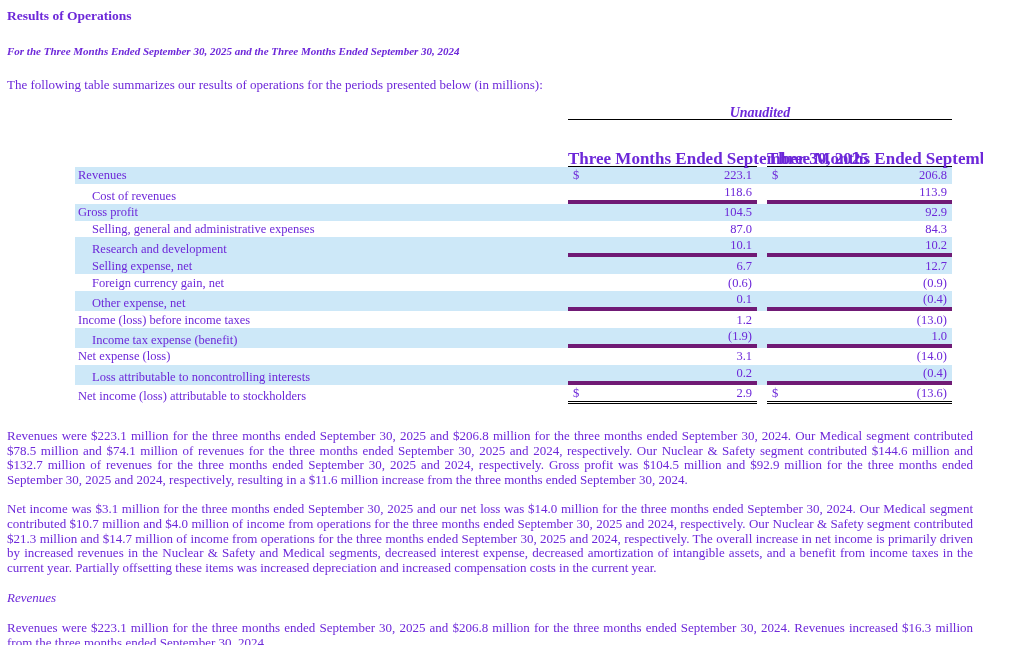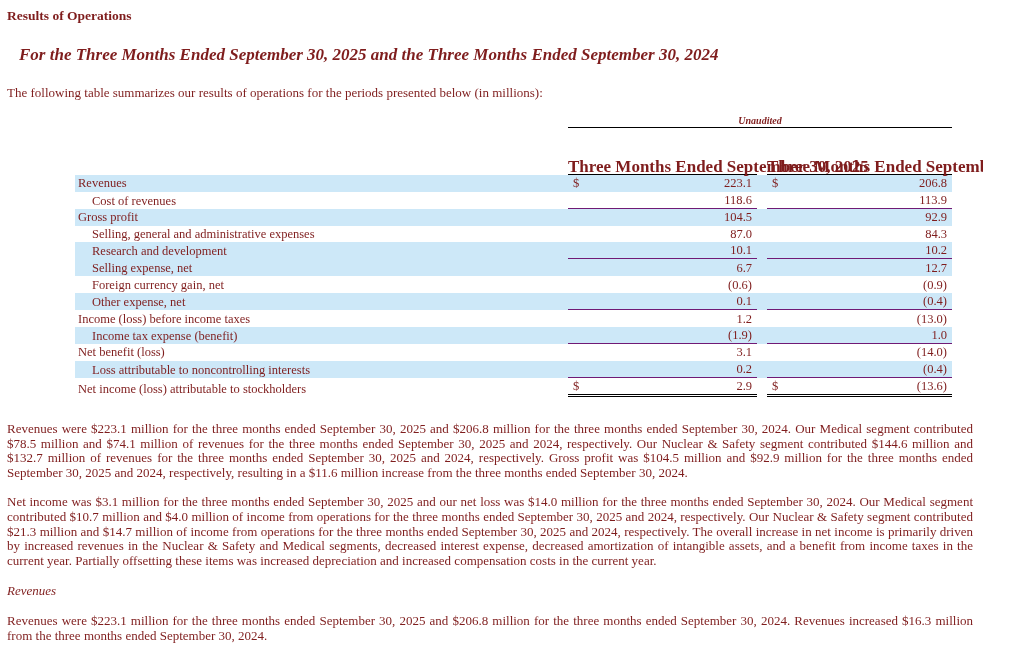--- a/index.html
+++ b/index.html
@@ -6,36 +6,36 @@
     margin: 0;
     padding: 0;
     background: #ffffff;
   }
   .page {
     position: relative;
     width: 983px;
     height: 645px;
     overflow: hidden;
     background: #ffffff;
-    color: #7f1d1d;
+    color: #6d28d9;
     font-family: "Liberation Serif", "DejaVu Serif", serif;
     font-size: 13px;
     box-sizing: border-box;
     padding: 8px 10px 0 7px;
   }
   .title {
     font-weight: bold;
     font-size: 13.5px;
     margin: 0 0 21px 0;
   }
   .subtitle {
     font-weight: bold;
     font-style: italic;
-    font-size: 17px;
-    margin: 0 0 20px 12px;
+    font-size: 11px;
+    margin: 0 0 20px 0;
   }
   .intro {
     margin: 0 0 13px 0;
   }
   
   .fin-table {
     margin-left: 68px;
     width: 877px;
     font-size: 12.5px;
     margin-bottom: 25px;
@@ -57,33 +57,33 @@
   .lbl-cell.ind { padding-left: 17px; }
   .val-cell {
     flex: 0 0 189px;
     width: 189px;
     display: flex;
     justify-content: space-between;
     padding: 0 5px;
     box-sizing: border-box;
   }
   .val-cell.c2 { flex: 0 0 185px; width: 185px; }
-  .val-cell.bb  { border-bottom: 1px solid #701a75; }
+  .val-cell.bb  { border-bottom: 4px solid #701a75; }
   .val-cell.dbb { border-bottom: 3px double #000; }
   .gapcol { flex: 0 0 10px; width: 10px; }
   .val { text-align: right; }
   
   .thead-span { min-height: 14px; line-height: 13px; }
   .span-cell {
     flex: 0 0 384px;
     width: 384px;
     text-align: center;
     font-weight: bold;
     font-style: italic;
-    font-size: 10px;
+    font-size: 14px;
     border-bottom: 1px solid #000;
   }
   .thead-cols { min-height: 15px; line-height: 14px; }
   .hdr-cell {
     flex: 0 0 189px;
     width: 189px;
     text-align: center;
     font-weight: bold;
     font-size: 17px;
     border-bottom: 1px solid #000;
@@ -239,21 +239,21 @@
             <span class="dollar"></span>
             <span class="val">(1.9)</span>
           </div>
           <div class="gapcol"></div>
           <div class="val-cell c2 bb">
             <span class="dollar"></span>
             <span class="val">1.0</span>
           </div>
         </div>
         <div class="trow">
-          <div class="lbl-cell">Net benefit (loss)</div>
+          <div class="lbl-cell">Net expense (loss)</div>
           <div class="val-cell">
             <span class="dollar"></span>
             <span class="val">3.1</span>
           </div>
           <div class="gapcol"></div>
           <div class="val-cell c2">
             <span class="dollar"></span>
             <span class="val">(14.0)</span>
           </div>
         </div>

